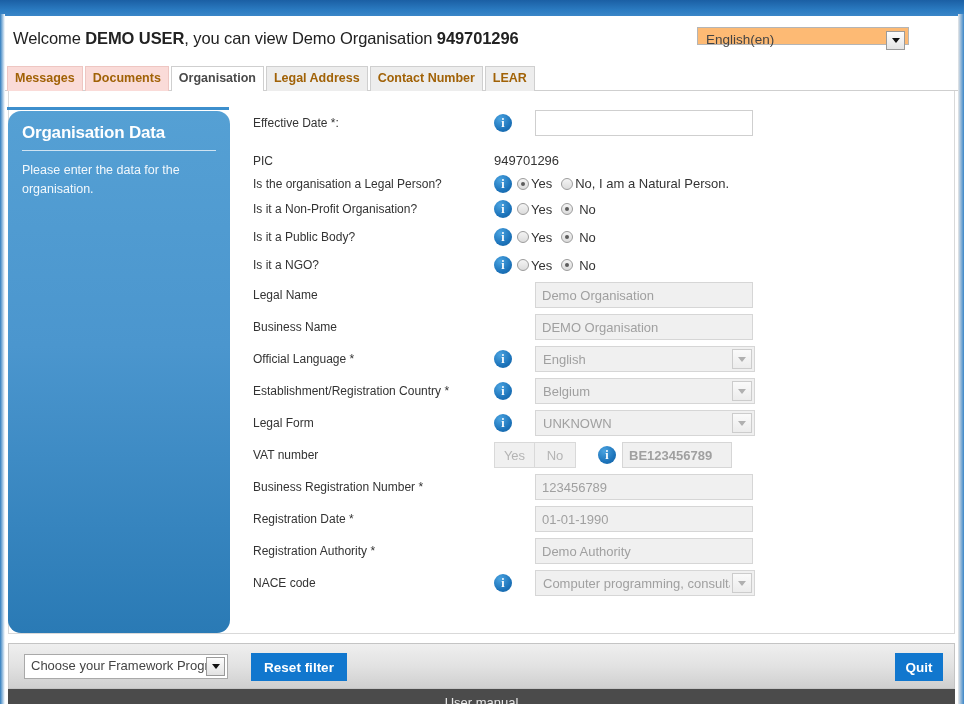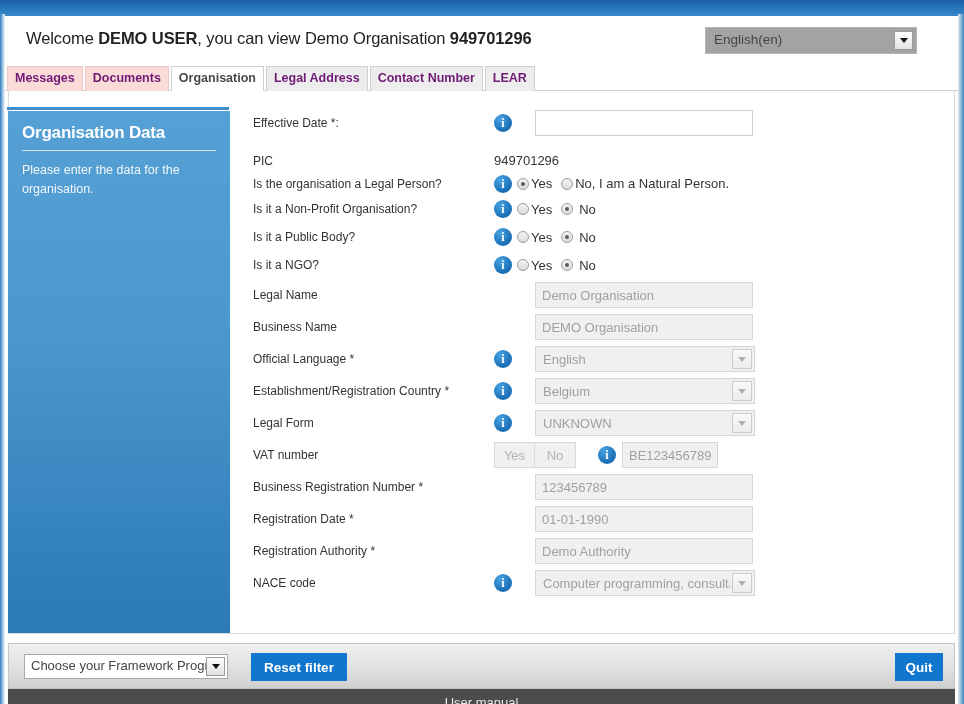--- a/index.html
+++ b/index.html
@@ -39,38 +39,37 @@
     left: 5px; top: 16px;
     width: 953px; height: 686px;
     background: #ffffff;
   }
 
   
   .welcome-bar {
     position: relative;
     height: 50px;
     padding: 0 12px;
-    margin-left: 13px;
   }
   .welcome-text {
     position: absolute;
     left: 8px; top: 13px;
     font-size: 16.5px;
     color: #222222;
     letter-spacing: -0.1px;
     white-space: nowrap;
   }
   .welcome-text b { font-weight: bold; }
 
   .lang-select-wrap {
     position: absolute;
-    right: 41px; top: 11px;
-    width: 212px; height: 27px;
+    right: 49px; top: 11px;
+    width: 212px; height: 18px;
     border: 1px solid #b5b5b5;
-    background: #a3a3a3;
+    background: #fdba74;
   }
   .lang-select-text {
     position: absolute;
     left: 8px; top: 4px;
     font-size: 13.5px;
     color: #444;
   }
   .lang-select-arrow {
     position: absolute;
     right: 3px; top: 3px;
@@ -99,21 +98,21 @@
     display: flex;
     align-items: flex-end;
     height: 25px;
   }
   .tab {
     height: 25px;
     line-height: 23px;
     padding: 0 7px;
     font-size: 12.5px;
     font-weight: bold;
-    color: #701a75;
+    color: #a16207;
     background: #ededed;
     border: 1px solid #cfcfcf;
     border-bottom: none;
     margin-right: 2px;
     white-space: nowrap;
     cursor: pointer;
   }
   .tab.alert {
     background: #fadbd8;
     border-color: #eec6c2;
@@ -149,20 +148,21 @@
   }
 
   
   .sidebar {
     position: absolute;
     left: 3px; top: 95px;
     width: 222px; height: 522px;
     background: linear-gradient(to bottom, #55a0d4 0%, #4b96ce 45%, #2a7ab5 100%);
     color: #ffffff;
     padding: 12px 14px 0 14px;
+    border-radius: 13px;
   }
   .sidebar-title {
     font-size: 17px;
     font-weight: bold;
     padding-bottom: 7px;
     border-bottom: 1px solid #cfe3f2;
     margin-bottom: 10px;
     letter-spacing: -0.2px;
   }
   .sidebar-desc {
@@ -543,21 +543,21 @@
       </div>
 
       <div class="row" style="height:32px">
         <div class="label">VAT number</div>
         <div class="ctrl">
           <span class="ynbtn">Yes</span>
           <span class="ynbtn">No</span>
           <span style="width:22px;flex:0 0 22px"></span>
           <span class="infoicon">i</span>
           <span style="width:6px;flex:0 0 6px"></span>
-          <input class="txt disabled" style="width: 96px;" type="text" disabled="" value="BE123456789">
+          <input class="txt disabled" style="width: 110px; font-weight: bold;" type="text" disabled="" value="BE123456789">
         </div>
       </div>
 
       <div class="row" style="height:32px">
         <div class="label">Business Registration Number *</div>
         <div class="ctrl">
           <span class="infoslot"></span>
           <span class="gap-after-info"></span>
           <input class="txt disabled" style="width: 218px;" type="text" disabled="" value="123456789">
         </div>

